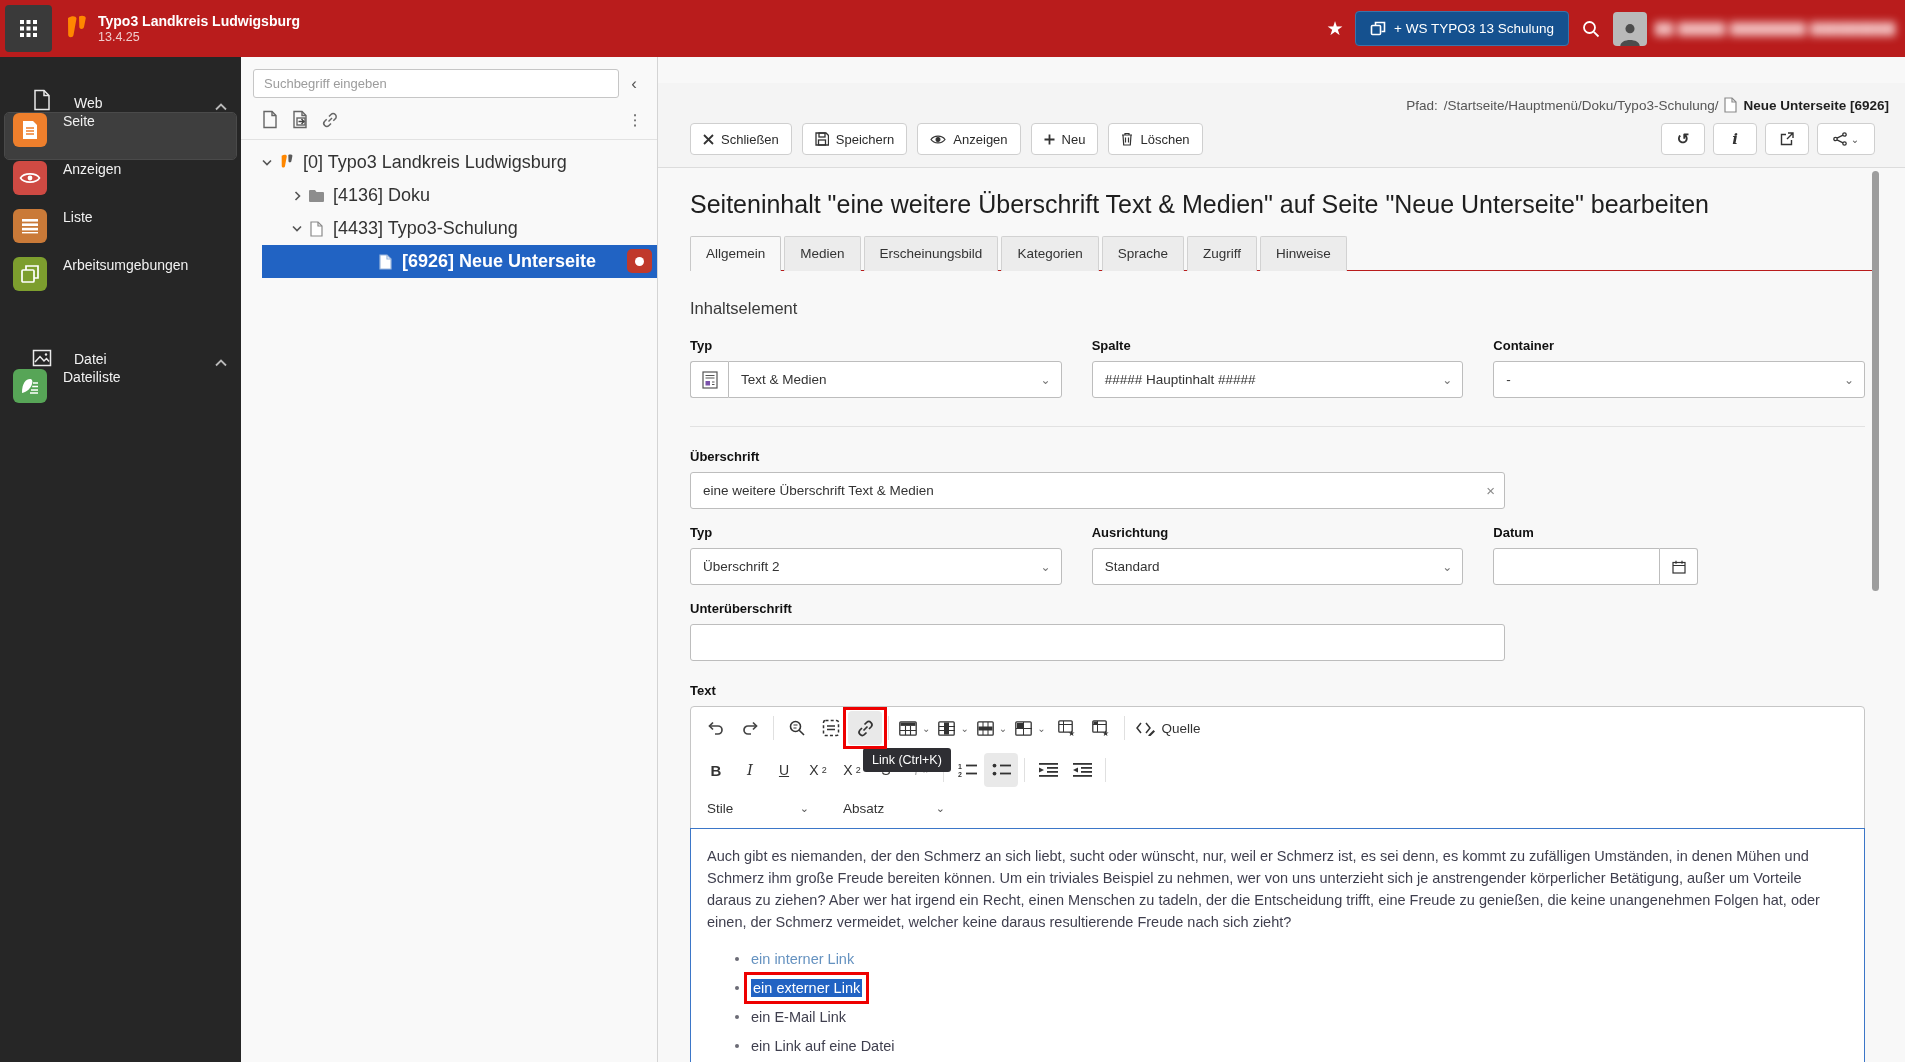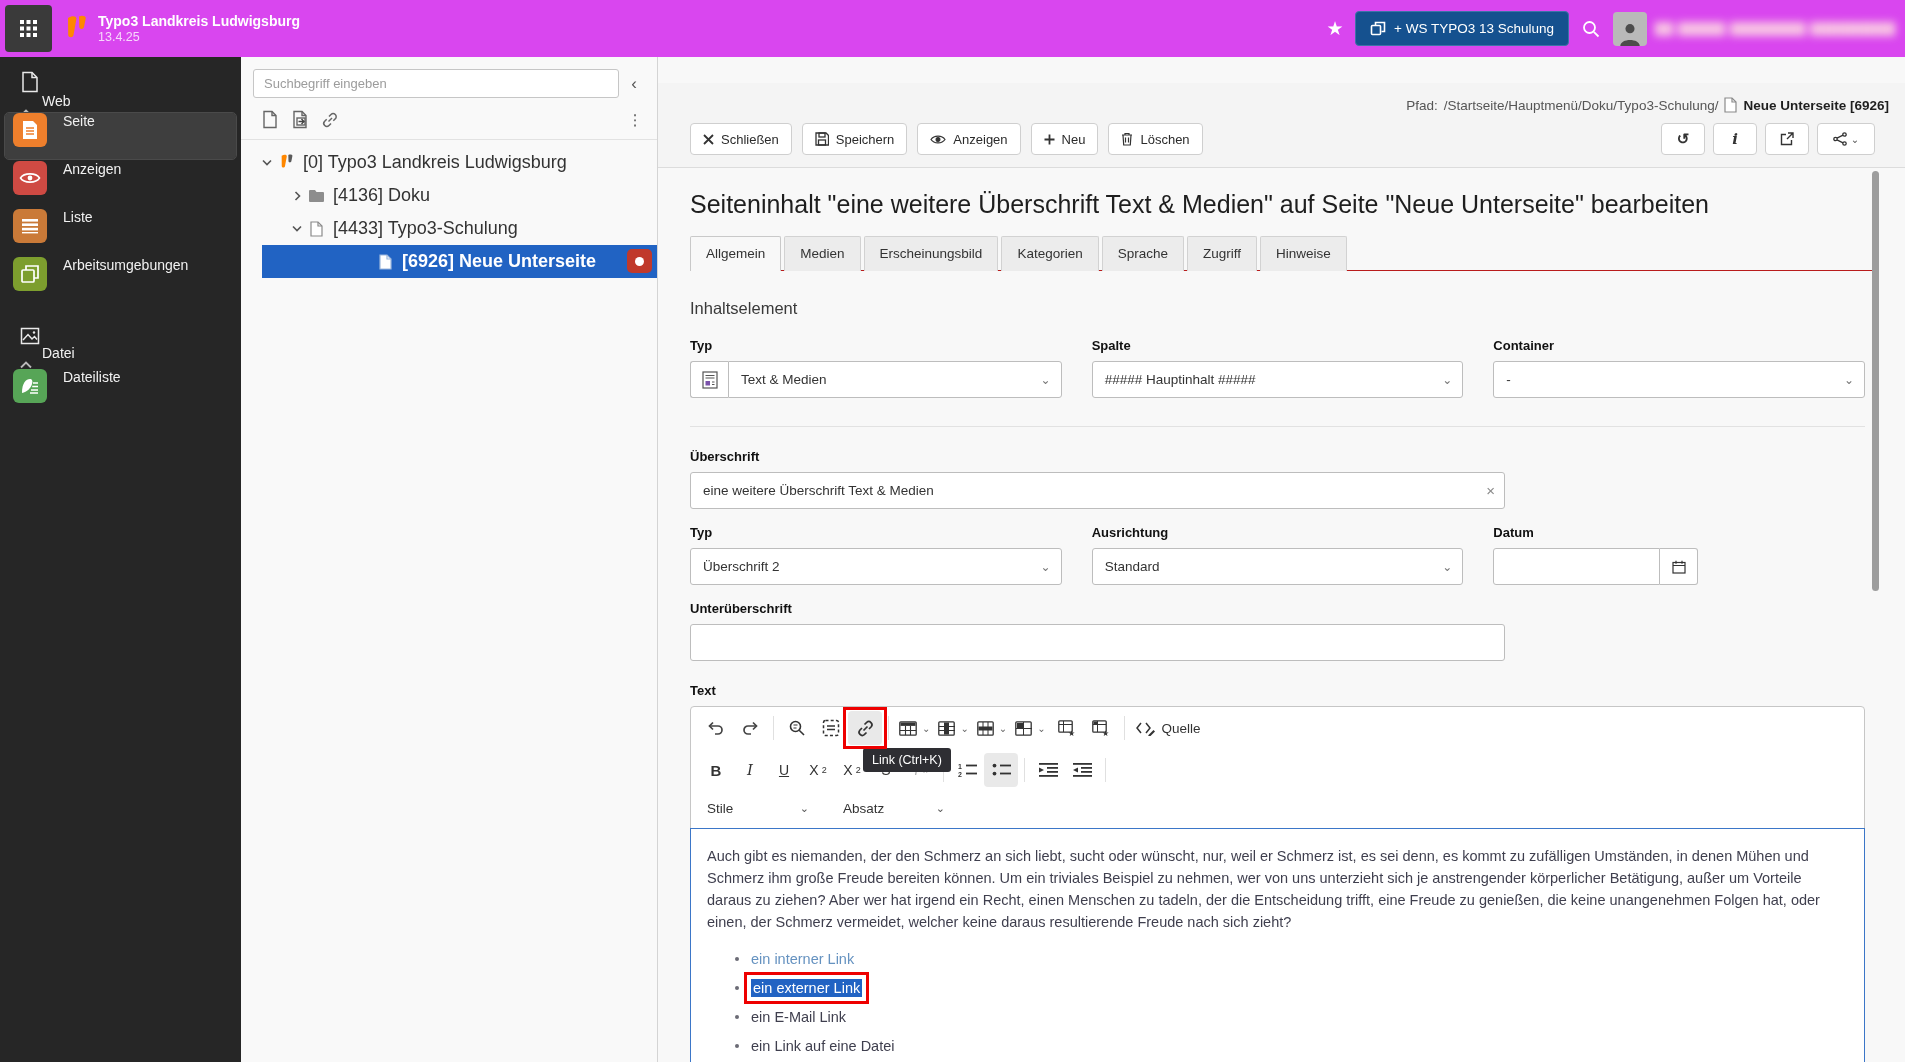--- a/index.html
+++ b/index.html
@@ -1,34 +1,34 @@
 <!DOCTYPE html>
 <html><head>
 <meta charset="utf-8">
 <style>
   * { margin:0; padding:0; box-sizing:border-box; }
   html,body { width:1905px; height:1062px; font-family:"Liberation Sans", sans-serif; }
   .screen { position:relative; width:1905px; height:1062px; overflow:hidden; background:#f8f8f8; }
 
   
-  .topbar { position:absolute; left:0; top:0; width:1905px; height:57px; background:#d946ef; display:flex; align-items:center; z-index:50; }
+  .topbar { position:absolute; left:0; top:0; width:1905px; height:57px; background:#b91c1c; display:flex; align-items:center; z-index:50; }
   .grid-btn { width:47px; height:47px; margin-left:5px; background:#3a3a3a; border-radius:4px; display:flex; align-items:center; justify-content:center; cursor:pointer; }
   .brand { display:flex; align-items:center; gap:10px; margin-left:12px; }
   .brand-title { color:#fff; font-size:14px; font-weight:700; line-height:17px; }
   .brand-version { color:rgba(255,255,255,.78); font-size:12.5px; line-height:15px; }
   .topbar-right { position:absolute; right:0; top:0; height:57px; display:flex; align-items:center; }
   .tb-star { color:#fff; font-size:19px; width:40px; text-align:center; cursor:pointer; }
   .ws-btn { height:35px; background:#15518f; border:1px solid #3d73a8; border-radius:4px; color:#fff; font-size:13.5px; font-family:inherit; display:flex; align-items:center; gap:8px; padding:0 14px; cursor:pointer; }
   .tb-search { width:44px; display:flex; justify-content:center; cursor:pointer; }
   .tb-avatar { width:34px; height:34px; border-radius:4px; background:#b9b9b9; display:flex; align-items:flex-end; justify-content:center; overflow:hidden; margin-right:8px; }
   .user-blur { color:rgba(255,225,225,.9); font-size:12px; letter-spacing:1px; filter:blur(4px); white-space:nowrap; width:250px; overflow:hidden; }
 
   
   .modulemenu { position:absolute; left:0; top:57px; width:241px; bottom:0; background:#262626; color:#f1f1f1; padding-top:14px; }
-  .mm-header { display:flex; align-items:flex-start; height:40px; padding:0 14px 0 20px; font-size:14px; cursor:pointer;flex-direction:column; }
+  .mm-header { display:flex; align-items:flex-end; height:40px; padding:0 14px 0 32px; font-size:14px; cursor:pointer; }
   .mm-header .lbl { margin-left:22px; flex:1; }
   .mm-item { display:flex; height:46px; margin:2px 5px; border-radius:4px; padding:0 8px; cursor:pointer; }
   .mm-item.active { background:#3e3e3e; outline:1px solid #4a4a4a; }
   .mm-item .lbl { margin-left:16px; font-size:14px; }
   .tile { width:34px; height:34px; border-radius:6px; display:flex; align-items:center; justify-content:center; flex:0 0 auto; }
   .mm-gap { height:22px; }
 
   
   .pagetree { position:absolute; left:241px; top:57px; width:417px; bottom:0; background:#f9f9f9; border-right:1px solid #d4d4d4; }
   .pt-searchrow { display:flex; align-items:center; padding:12px 8px 6px 12px; }

